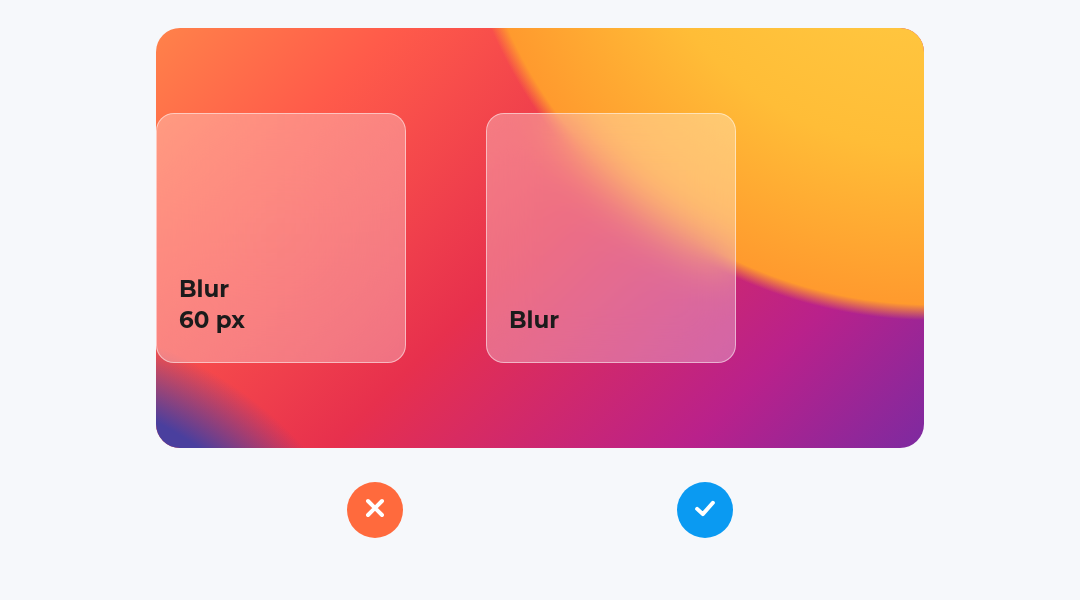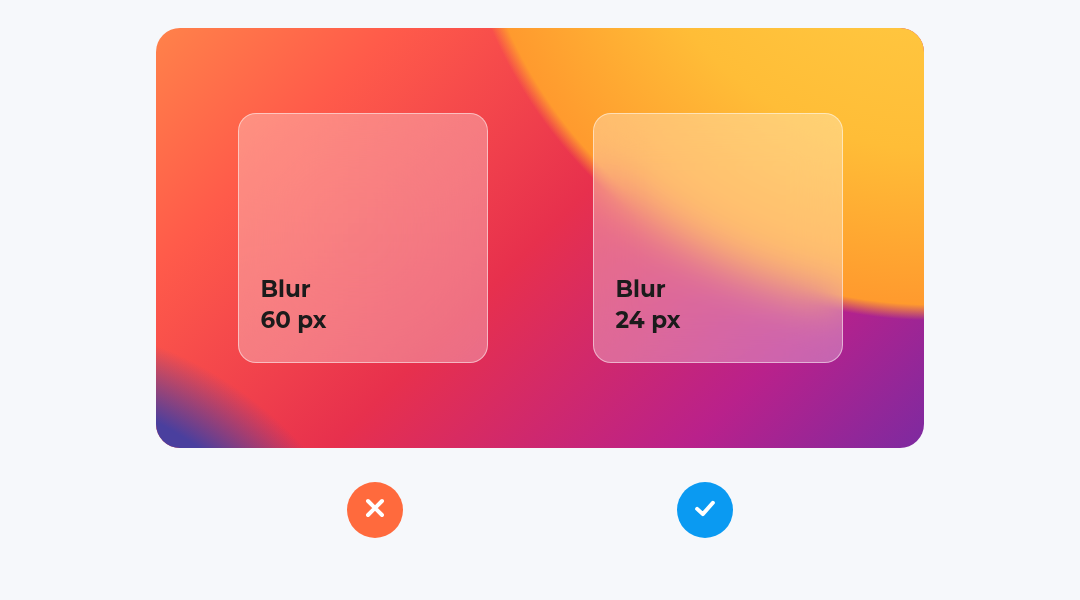--- a/index.html
+++ b/index.html
@@ -41,23 +41,23 @@
   .band-purple {
     width: 1000px; height: 1000px;
     left: -640px; bottom: -760px;
     background: radial-gradient(circle at 50% 50%, #4a3f9e 0%, #4a3f9e 45%, rgba(74,63,158,0) 55%);
   }
 
   .cards {
     position: absolute;
     inset: 0;
     display: flex;
-    gap: 105px;
+    gap: 80px;
     align-items: center;
-    justify-content: center;
+    justify-content: flex-start;
   }
 
   .card {
     width: 250px;
     height: 250px;
     border-radius: 18px;
     border: 1px solid rgba(255,255,255,0.5);
     background: rgba(255,255,255,0.30);
     display: flex;
     flex-direction: column;
@@ -104,21 +104,20 @@
   <div class="band band-red"></div>
   <div class="band band-yellow"></div>
 
   <div class="cards">
     <div class="card card-50">
       <div>Blur</div>
       <div>60 px</div>
     </div>
     <div class="card card-24">
       <div>Blur</div>
-      <div>24 px</div>
     </div>
   </div>
 </div>
 
 <div class="indicators">
   <div class="indicator-col">
     <div class="indicator wrong">
       <span>
         <svg viewBox="0 0 32 32">
             <path d="M8 8 L24 24 M24 8 L8 24"></path>

